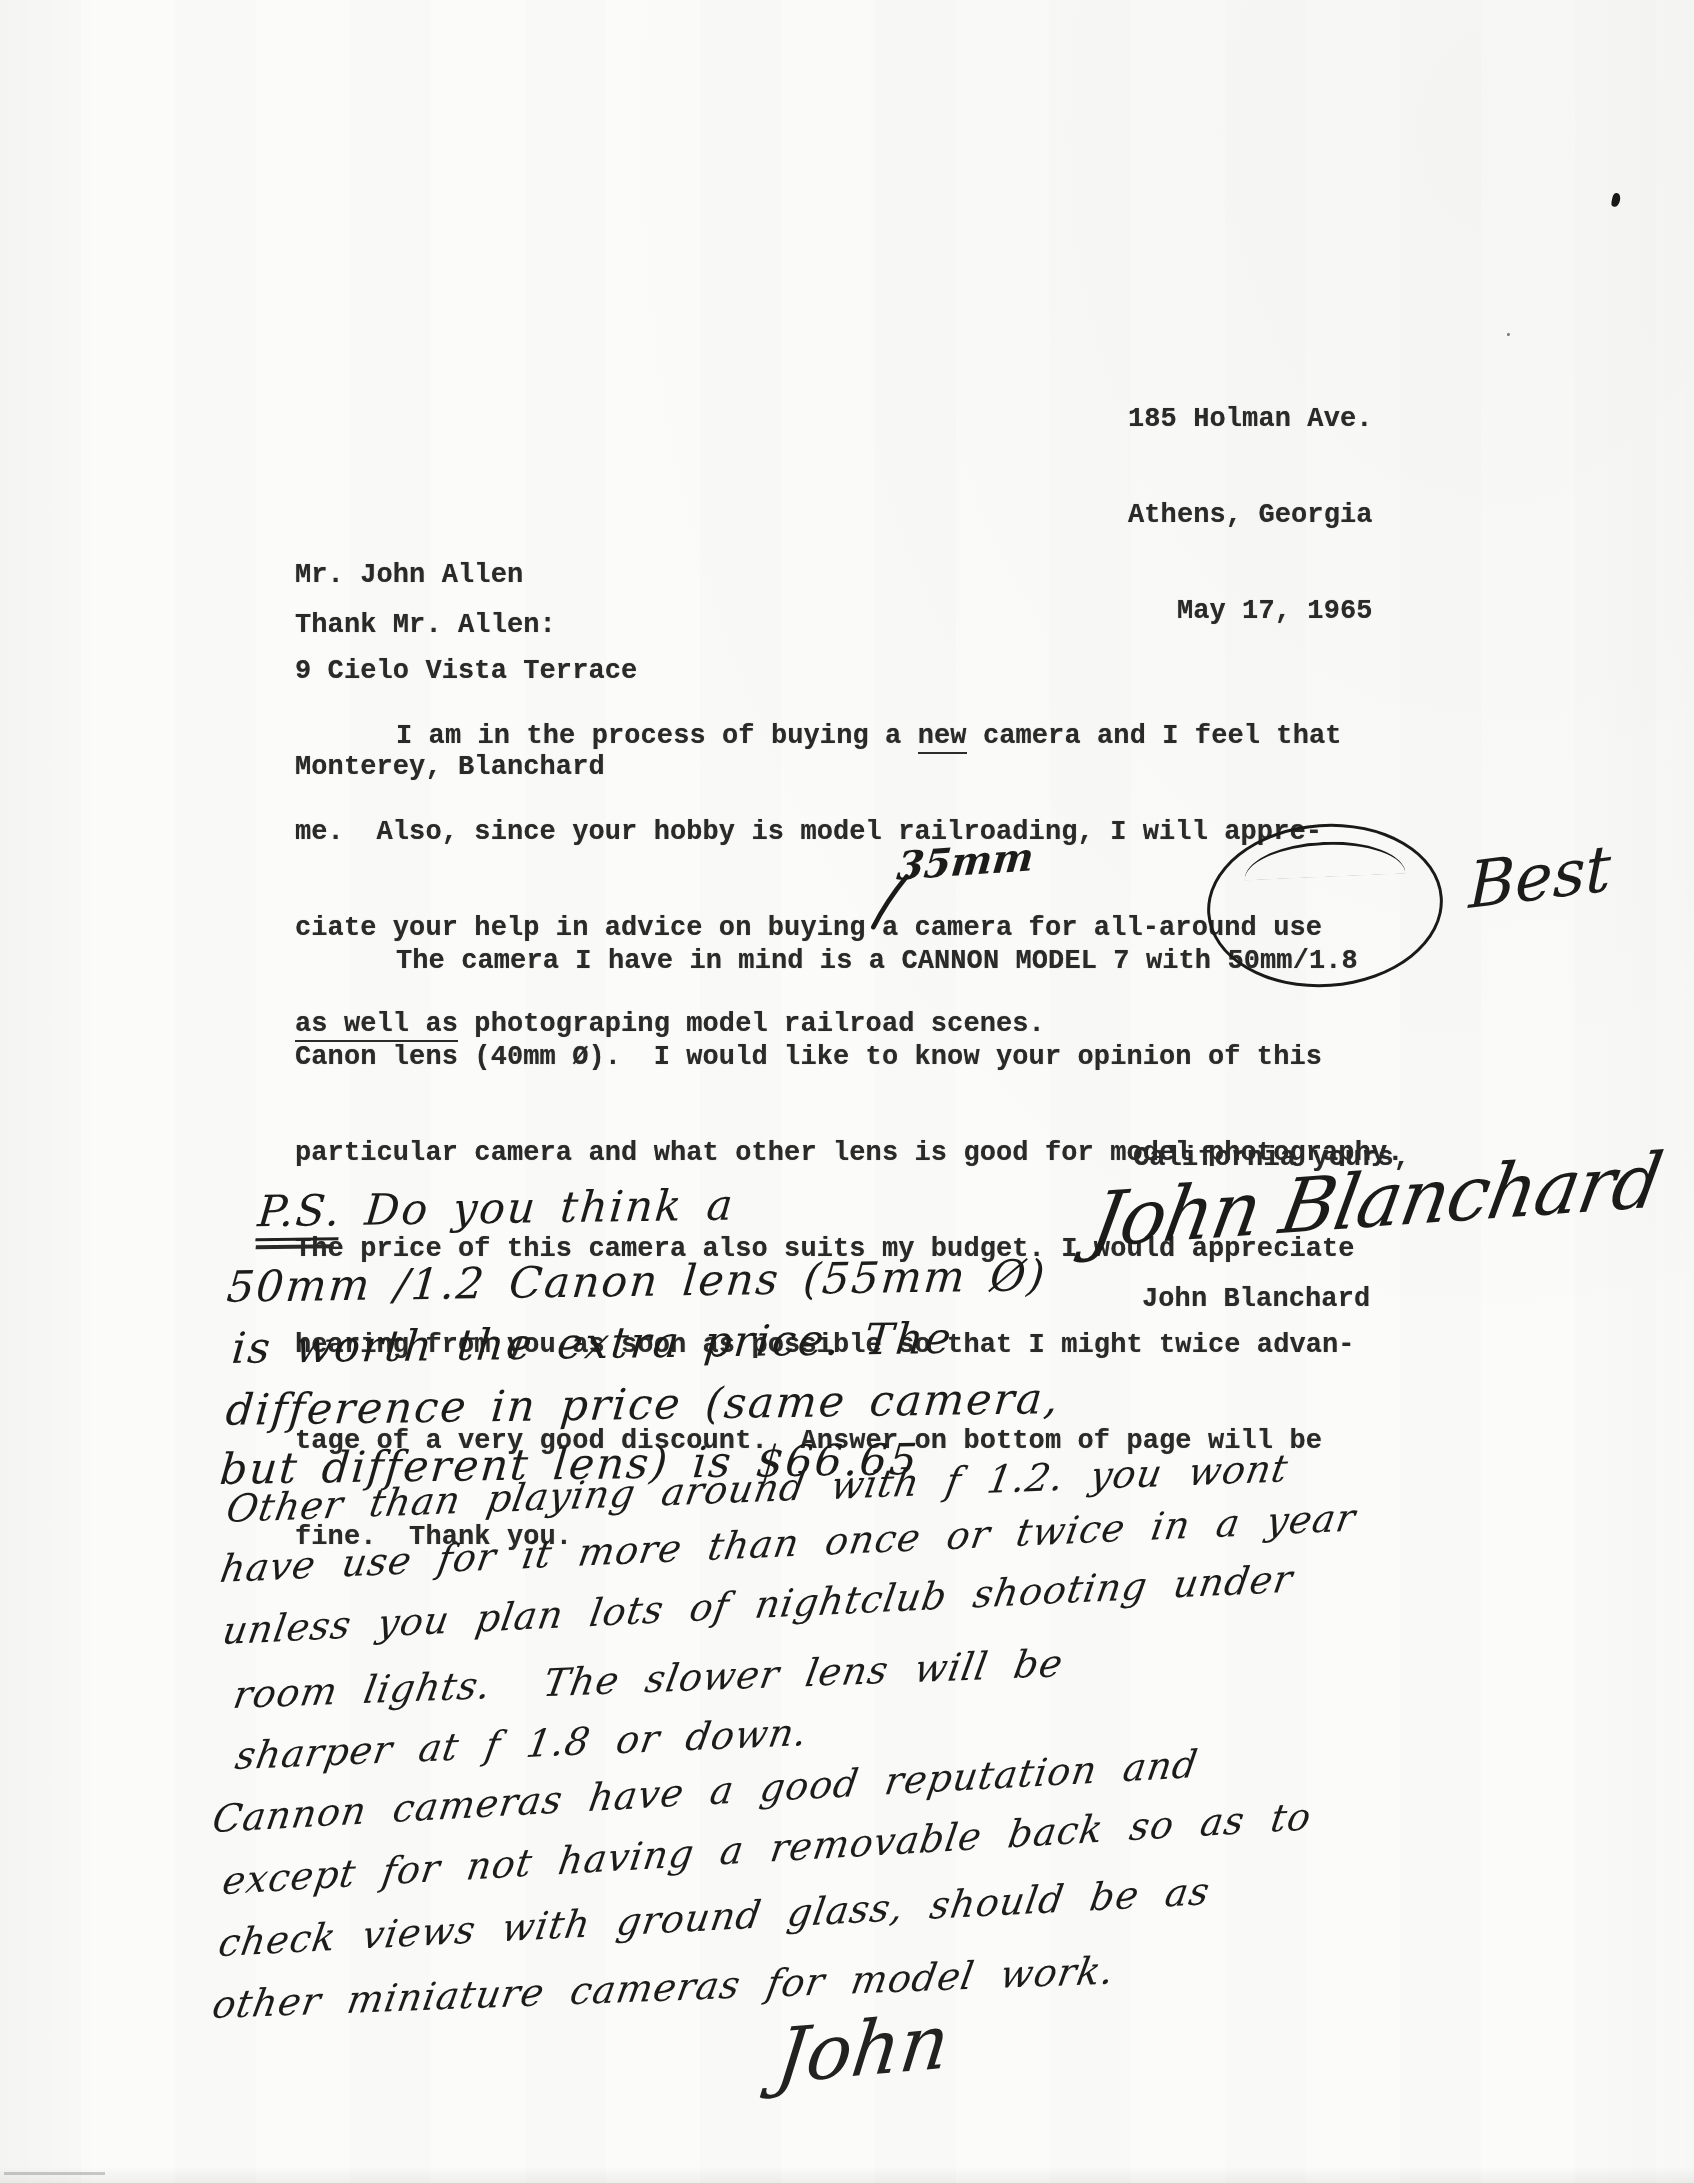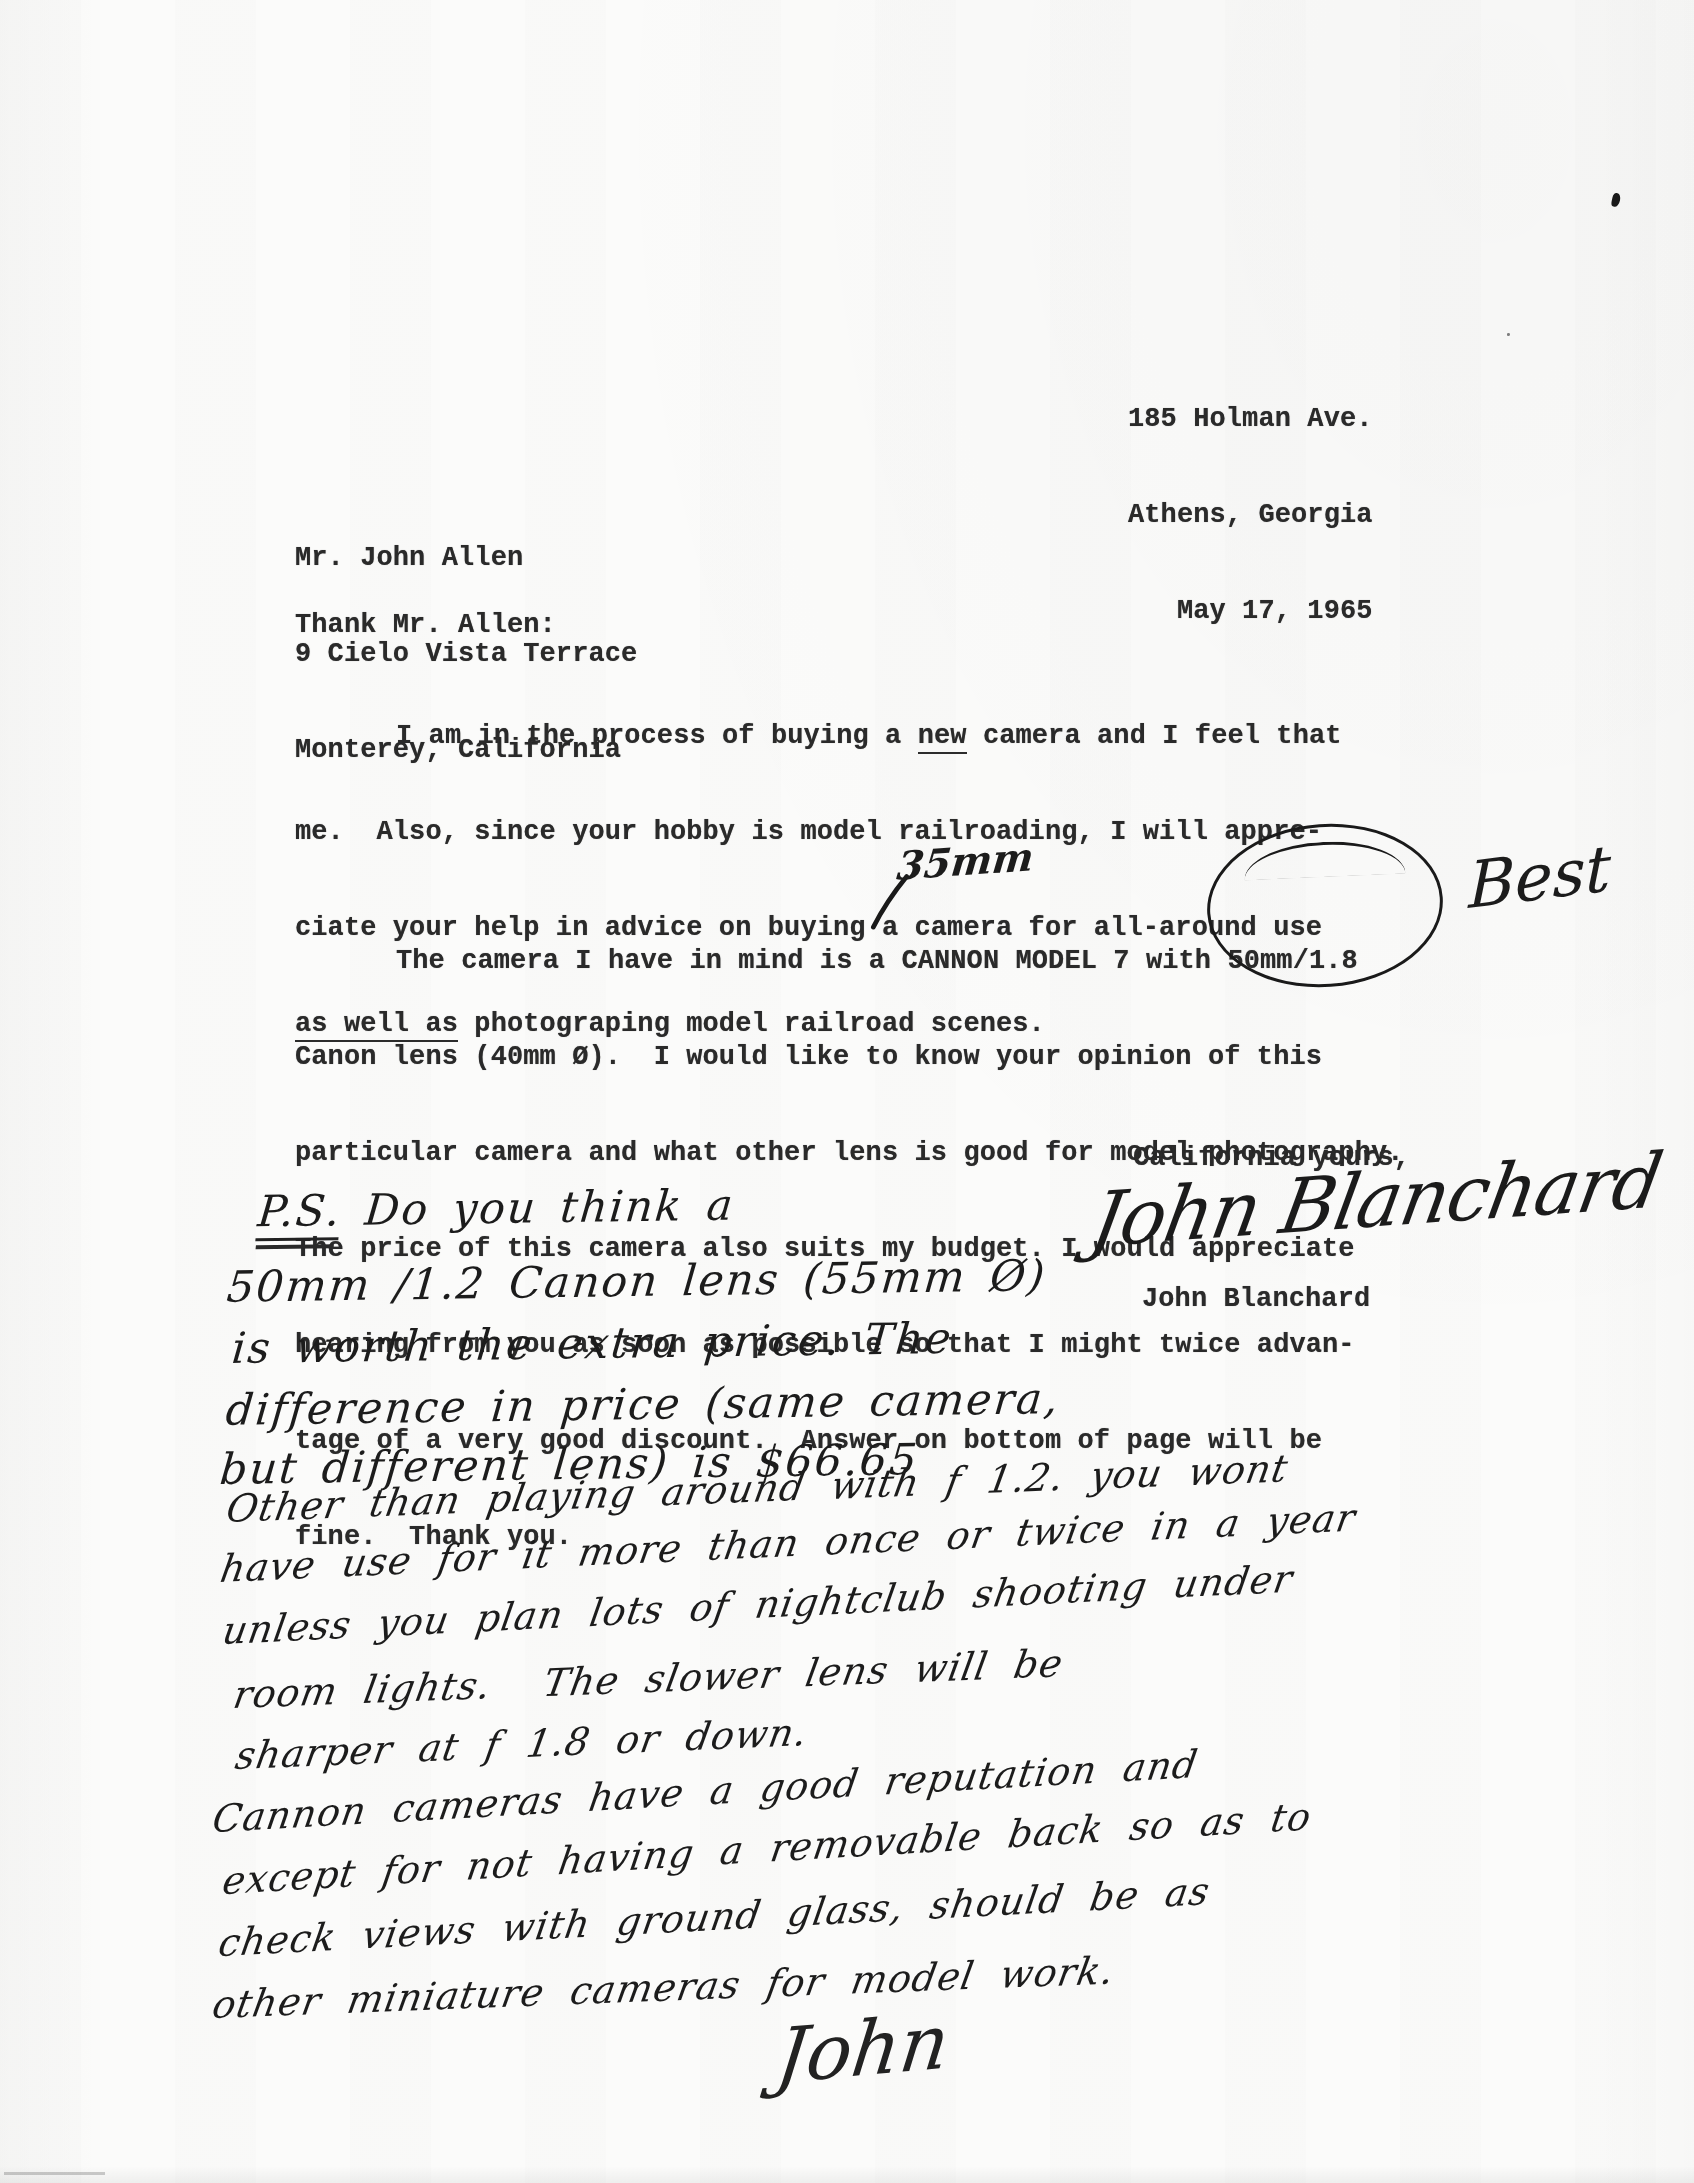--- a/index.html
+++ b/index.html
@@ -83,24 +83,24 @@
 
 <div class="page">
   <div class="texture"></div>
 
   <div class="typed" style="left:1128px; top:339px;text-align:right;">
     <div class="tline">185 Holman Ave.</div>
     <div class="tline">Athens, Georgia</div>
     <div class="tline">May 17, 1965</div>
   </div>
 
-  <div class="typed" style="left:295px; top:478px;">
+  <div class="typed" style="left:295px; top:495px;">
     <div class="tline">Mr. John Allen</div>
     <div class="tline">9 Cielo Vista Terrace</div>
-    <div class="tline">Monterey, California</div>
+    <div class="tline">Monterey, Blanchard</div>
   </div>
 
   <div class="typed" style="left:295px; top:609px;">Thank Mr. Allen:</div>
 
   <div class="typed" style="left:295px; top:656px;">
     <div class="tline indent"><span>I am in the process of buying a </span><span class="u">new</span><span> camera and I feel that</span></div>
     <div class="tline">me.  Also, since your hobby is model railroading, I will appre-</div>
     <div class="tline">ciate your help in advice on buying a camera for all-around use</div>
     <div class="tline"><span class="u">as well as</span><span> photograping model railroad scenes.</span></div>
   </div>

